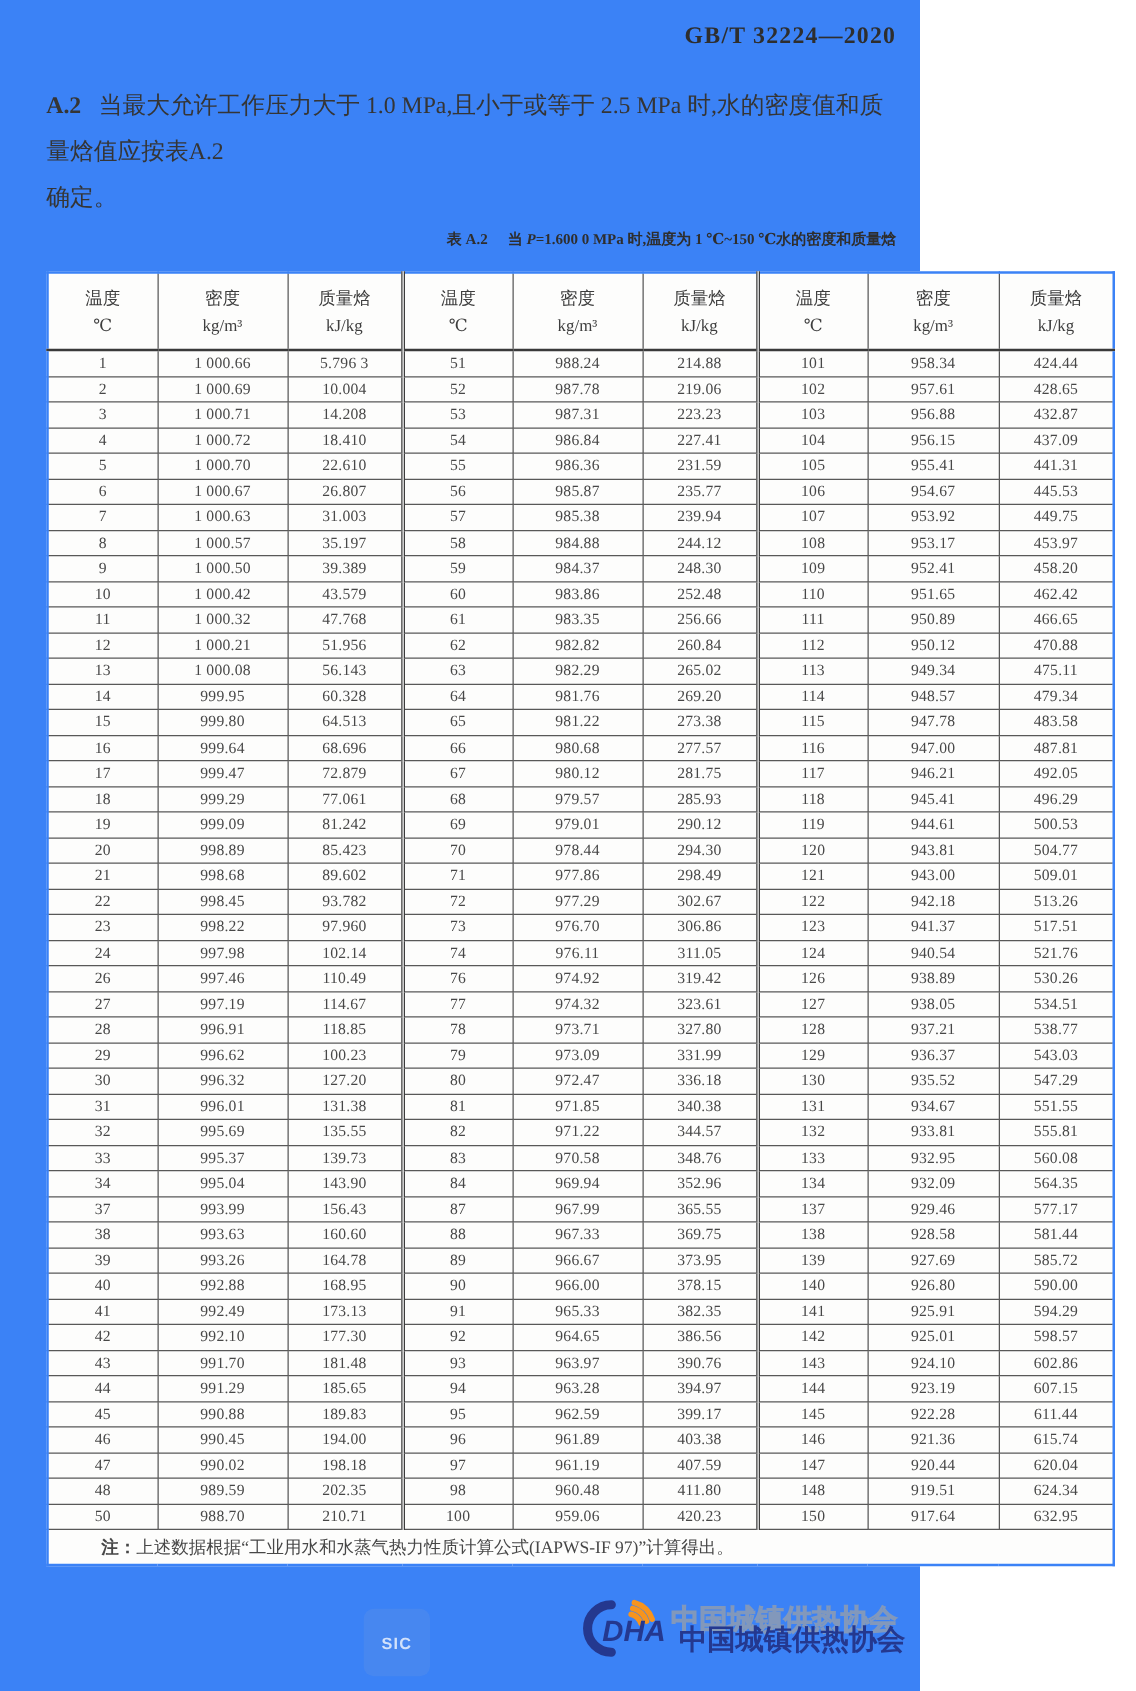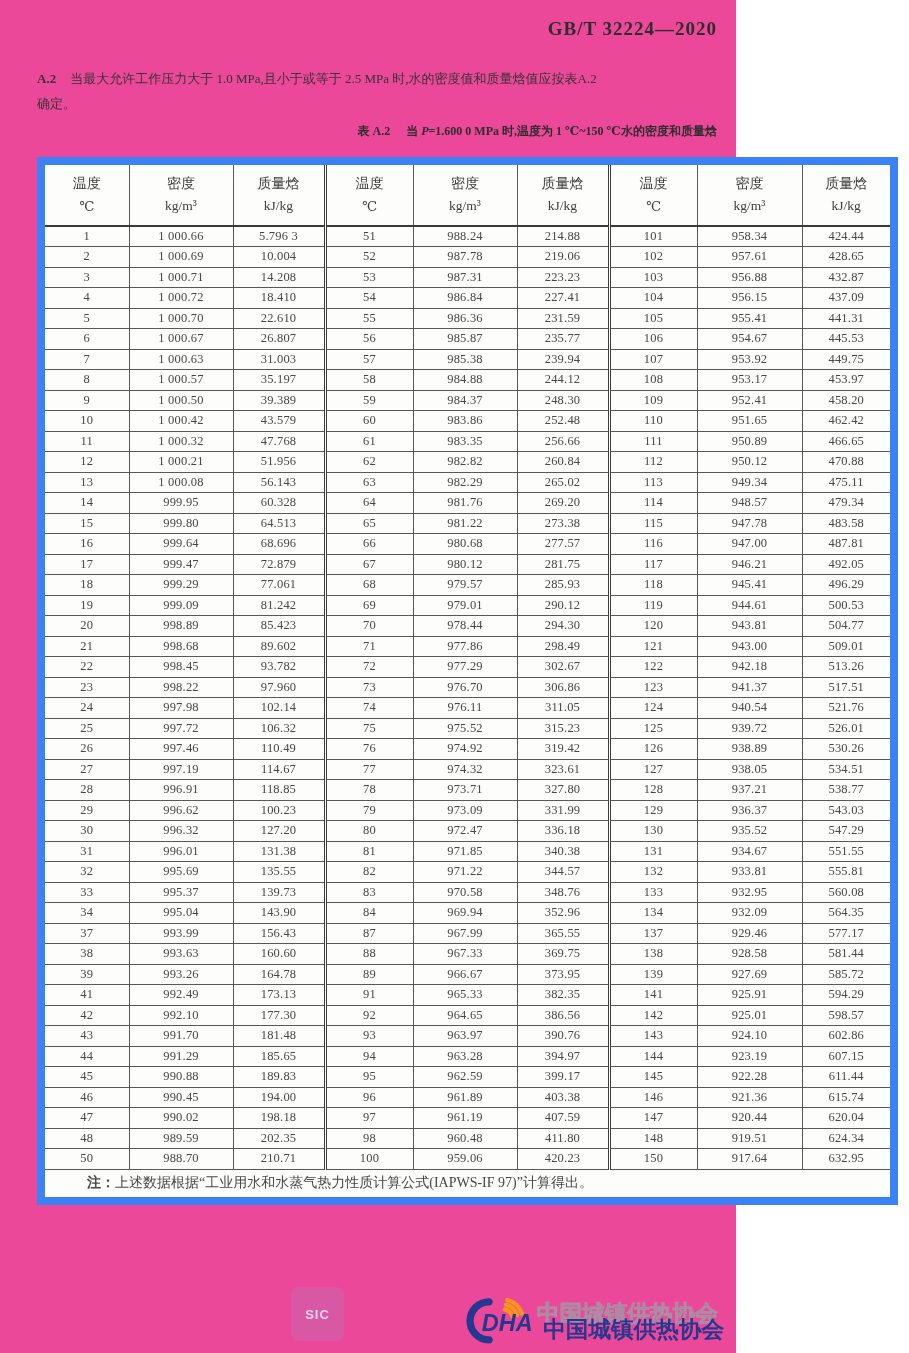--- a/index.html
+++ b/index.html
@@ -1,48 +1,48 @@
 <!DOCTYPE html>
 <html><head>
 <meta charset="utf-8">
 <style>
   html,body{margin:0;padding:0;}
   body{width:909px;height:1353px;background:#ffffff;overflow:hidden;
        font-family:"Liberation Serif","DejaVu Serif",serif;color:#3b3b3b;}
   .page{position:relative;width:736px;height:1353px;box-sizing:border-box;
-        padding:0 19px 0 37px;background:#ec4899;}
+        padding:0 19px 0 37px;background:#3b82f6;}
   .doc-number{padding-top:18px;text-align:right;font-weight:bold;
         font-size:19px;letter-spacing:1px;color:#2e2e2e;}
-  .clause{margin-top:26px;font-size:13px;line-height:1.95;color:#353535;}
+  .clause{margin-top:26px;font-size:19px;line-height:1.95;color:#353535;}
   .clause-label{font-weight:bold;margin-right:14px;}
   .clause-line2{display:block;}
   .table-title{margin-top:6px;text-align:right;font-weight:bold;
         font-size:12px;color:#2e2e2e;}
   .tt-label{margin-right:16px;}
   .tt-p{font-family:"Liberation Serif",serif;font-style:italic;font-weight:bold;}
   table.data-table{margin-top:17px;border-collapse:collapse;width:853px;
-        table-layout:fixed;border:8px solid #3b82f6;background:#fdfdfc;}
+        table-layout:fixed;border:2px solid #3b82f6;background:#fdfdfc;}
   .data-table th,.data-table td{border:1px solid #585858;padding:0;
         text-align:center;vertical-align:middle;color:#474747;}
   .data-table thead th{height:30px;font-weight:normal;font-size:14px;
         color:#3d3d3d;}
   .data-table thead .h-unit{font-size:13.5px;}
   .data-table thead tr th{border-bottom:2px solid #3a3a3a;height:60px;}
   .h-name{margin-bottom:5px;}
   .data-table tbody td{height:19.5px;font-size:12.5px;letter-spacing:.2px;}
   .gsep{border-left:3px double #3c3c3c !important;}
   .note-cell{border-top:2px solid #3a3a3a;height:27px;font-size:14px;
         text-align:left !important;padding-left:42px !important;color:#383838;}
   .note-cell b{font-weight:bold;}
   .wm-square{position:absolute;left:291px;bottom:12px;width:53px;height:54px;
         background:rgba(130,160,215,.18);border-radius:8px;display:flex;
         align-items:center;justify-content:center;color:rgba(255,255,255,.75);
         font-size:13px;font-weight:bold;letter-spacing:1px;
         font-family:"Liberation Sans",sans-serif;}
-  .footer-logo{position:absolute;right:2px;bottom:6px;width:270px;height:58px;}
+  .footer-logo{position:absolute;right:2px;bottom:24px;width:270px;height:58px;}
 </style>
 </head>
 <body>
 
 <div class="page">
 
   <div class="doc-number">GB/T 32224—2020</div>
 
   <div class="clause">
     <span class="clause-label">A.2</span><span>当最大允许工作压力大于 1.0 MPa,且小于或等于 2.5 MPa 时,水的密度值和质量焓值应按表A.2</span>
@@ -364,31 +364,20 @@
           <td>997.98</td>
           <td>102.14</td>
           <td class="gsep">74</td>
           <td>976.11</td>
           <td>311.05</td>
           <td class="gsep">124</td>
           <td>940.54</td>
           <td>521.76</td>
         </tr>
         <tr>
-          <td>25</td>
-          <td>997.72</td>
-          <td>106.32</td>
-          <td class="gsep">75</td>
-          <td>975.52</td>
-          <td>315.23</td>
-          <td class="gsep">125</td>
-          <td>939.72</td>
-          <td>526.01</td>
-        </tr>
-        <tr>
           <td>26</td>
           <td>997.46</td>
           <td>110.49</td>
           <td class="gsep">76</td>
           <td>974.92</td>
           <td>319.42</td>
           <td class="gsep">126</td>
           <td>938.89</td>
           <td>530.26</td>
         </tr>
@@ -505,20 +494,31 @@
         <tr>
           <td>39</td>
           <td>993.26</td>
           <td>164.78</td>
           <td class="gsep">89</td>
           <td>966.67</td>
           <td>373.95</td>
           <td class="gsep">139</td>
           <td>927.69</td>
           <td>585.72</td>
+        </tr>
+        <tr>
+          <td>40</td>
+          <td>992.88</td>
+          <td>168.95</td>
+          <td class="gsep">90</td>
+          <td>966.00</td>
+          <td>378.15</td>
+          <td class="gsep">140</td>
+          <td>926.80</td>
+          <td>590.00</td>
         </tr>
         <tr>
           <td>41</td>
           <td>992.49</td>
           <td>173.13</td>
           <td class="gsep">91</td>
           <td>965.33</td>
           <td>382.35</td>
           <td class="gsep">141</td>
           <td>925.91</td>

